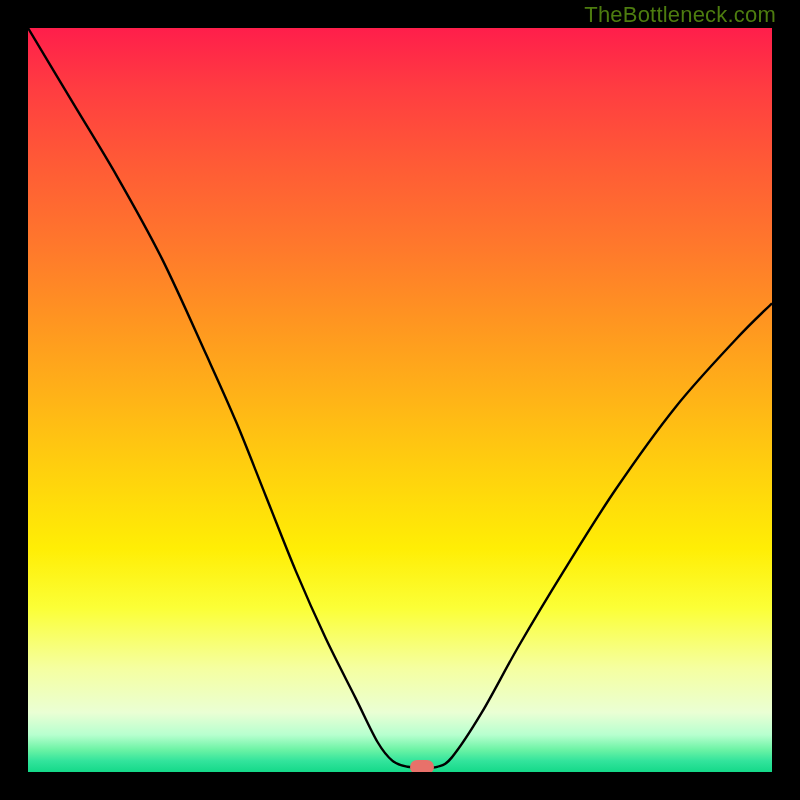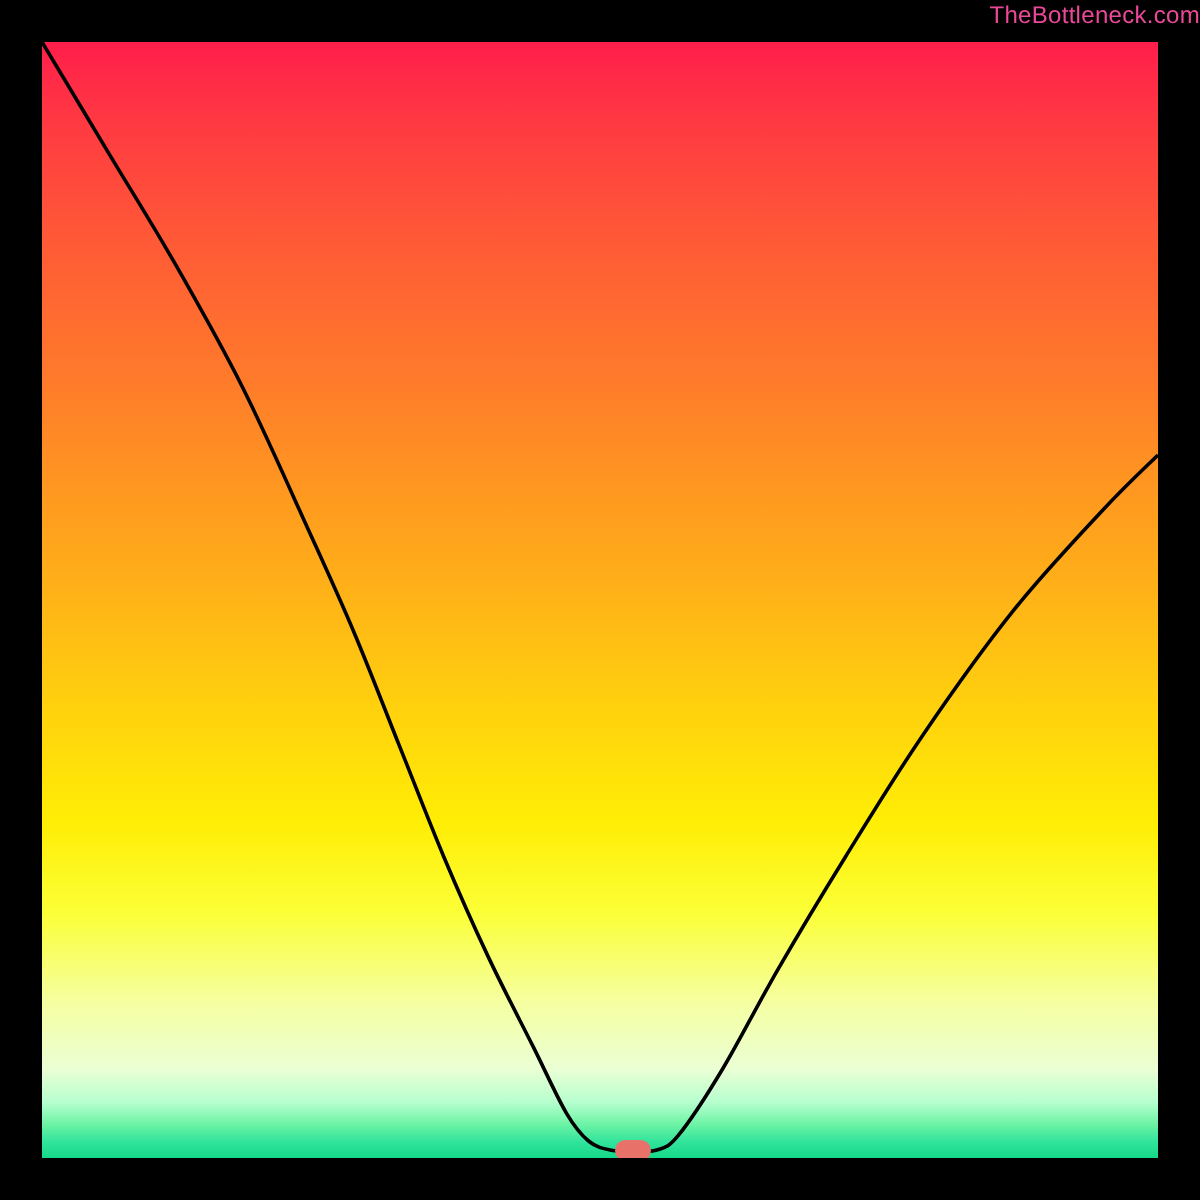--- a/index.html
+++ b/index.html
@@ -12,23 +12,23 @@
     overflow: hidden;
   }
   .chart-wrap {
     position: relative;
     width: 800px;
     height: 800px;
   }
   .watermark {
     position: absolute;
     top: 2px;
-    right: 0;
-    color: #ec4899;
-    font-size: 16px;
+    right: 24px;
+    color: #4d7c0f;
+    font-size: 22px;
     font-weight: 500;
     letter-spacing: 0.2px;
     z-index: 10;
   }
   .plot-area {
     position: absolute;
     left: 28px;
     top: 28px;
     width: 744px;
     height: 744px;

